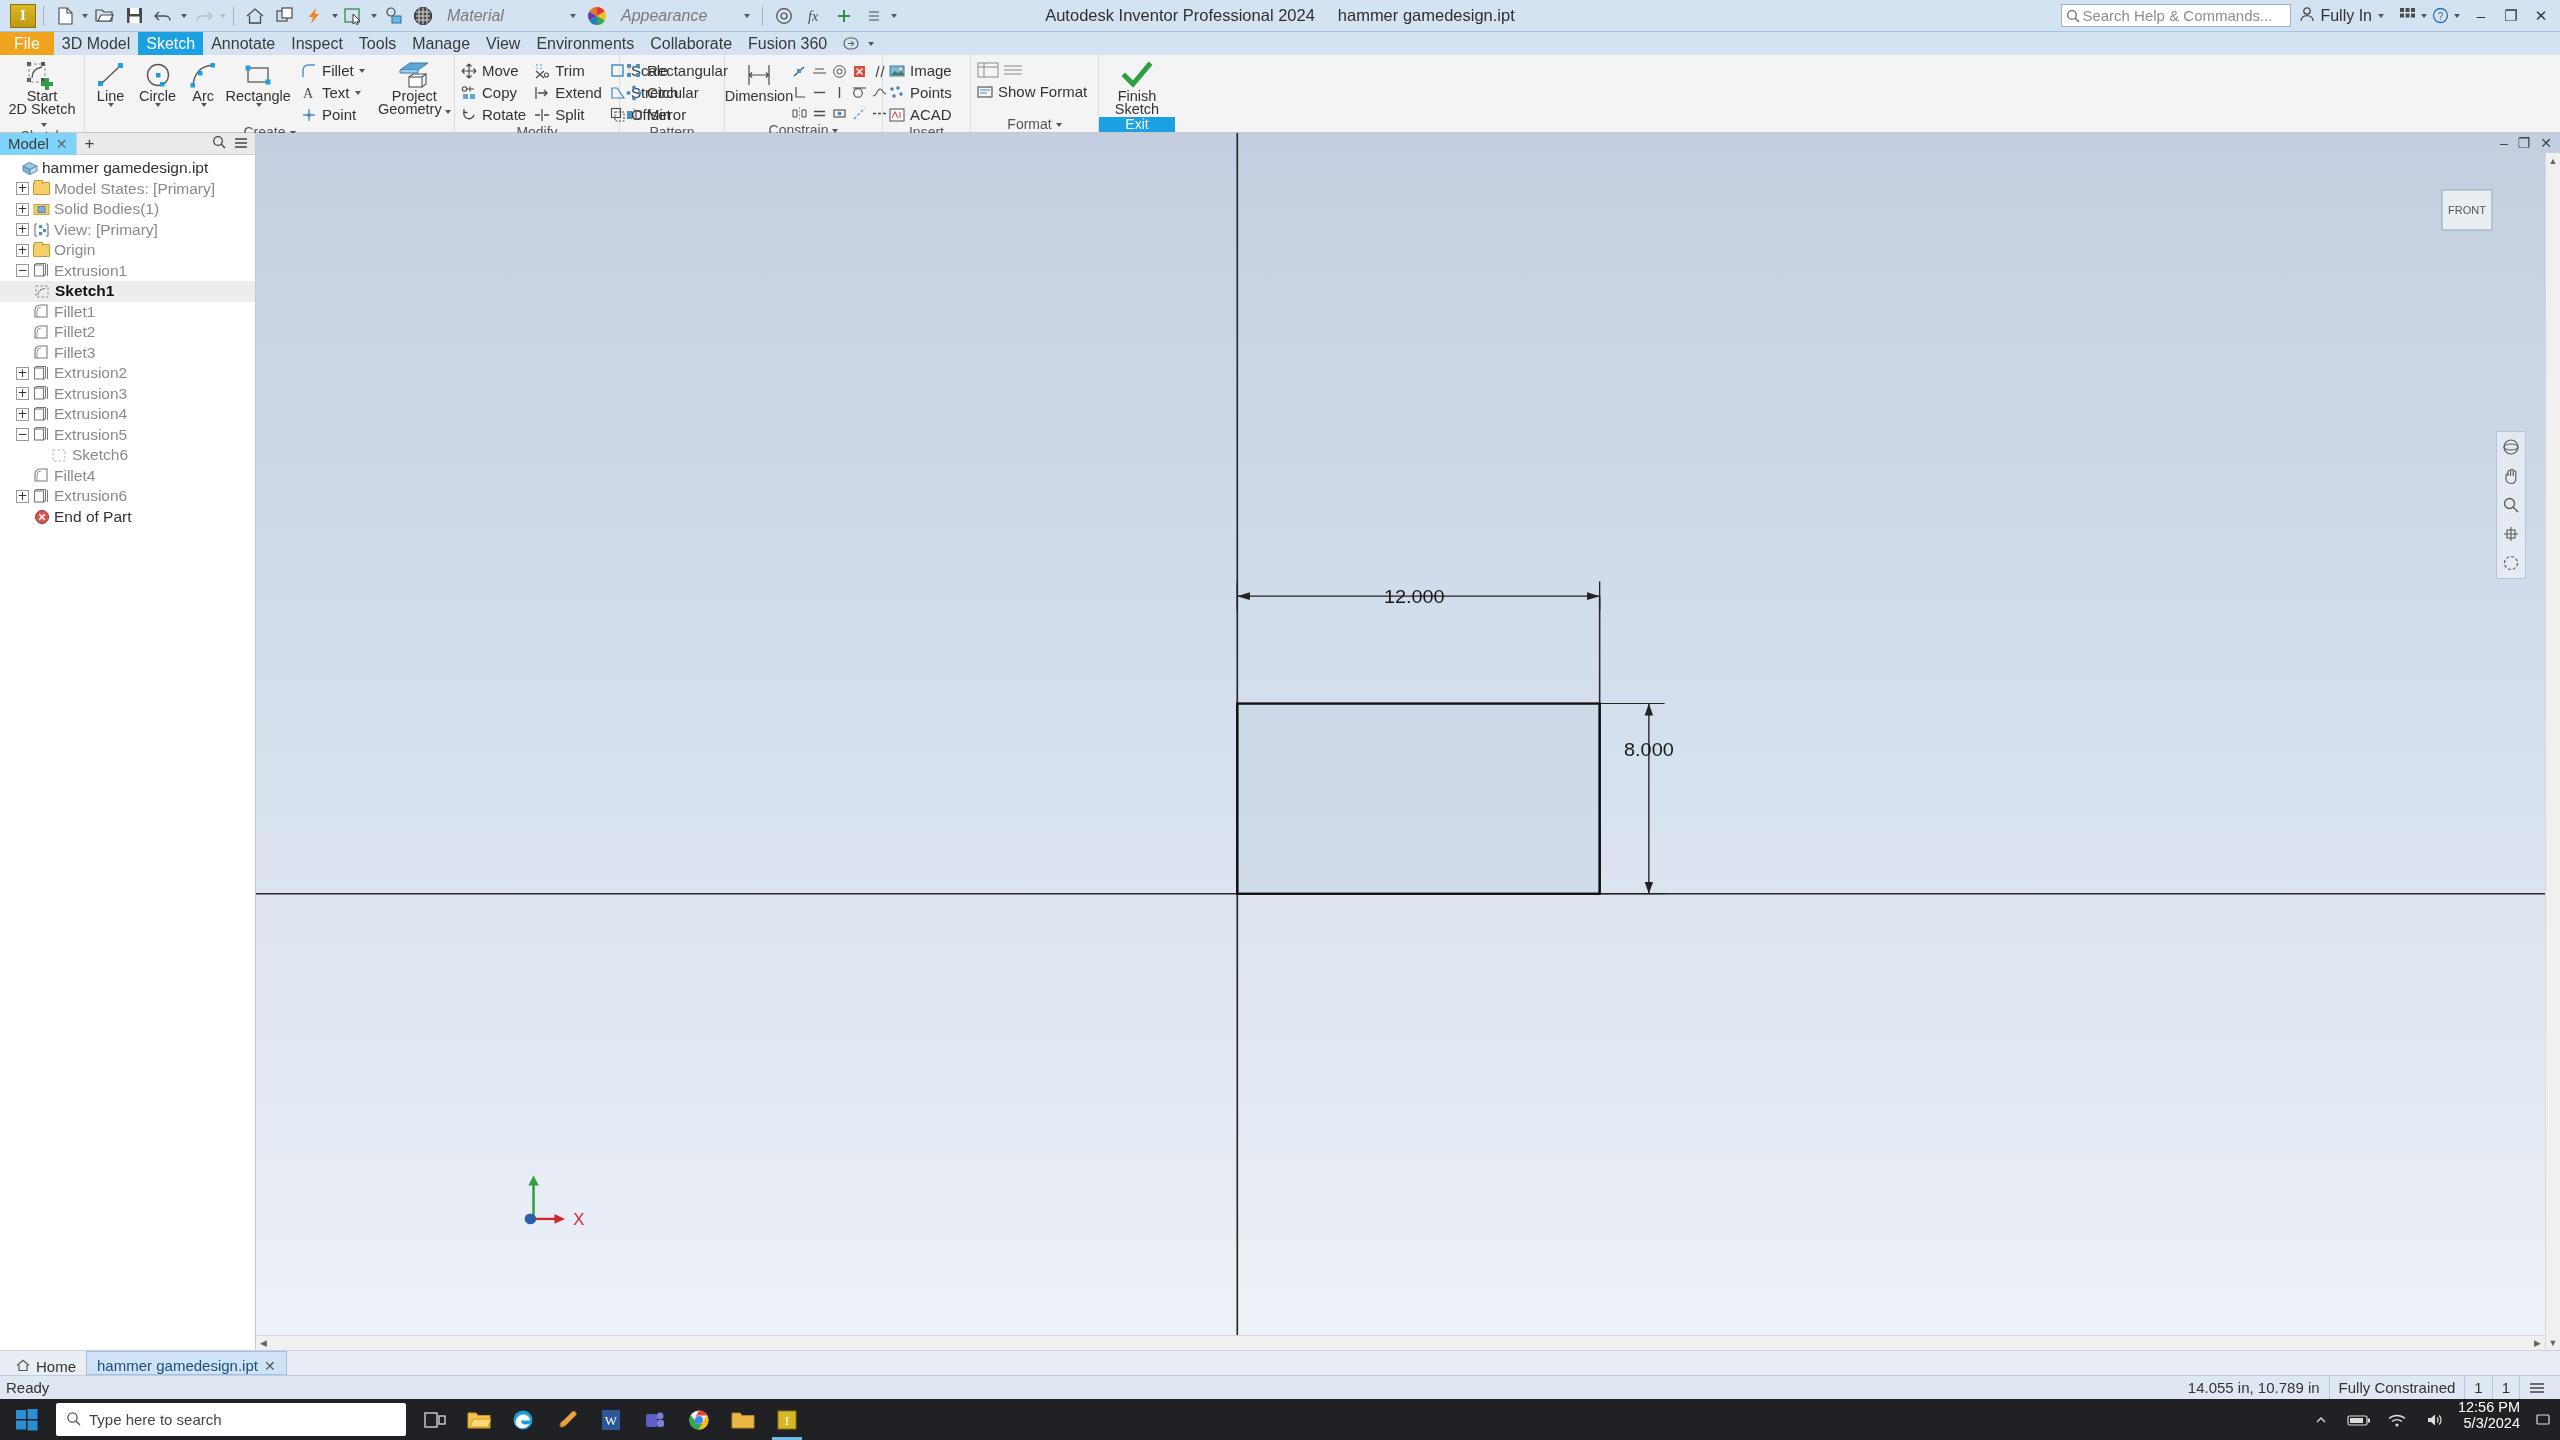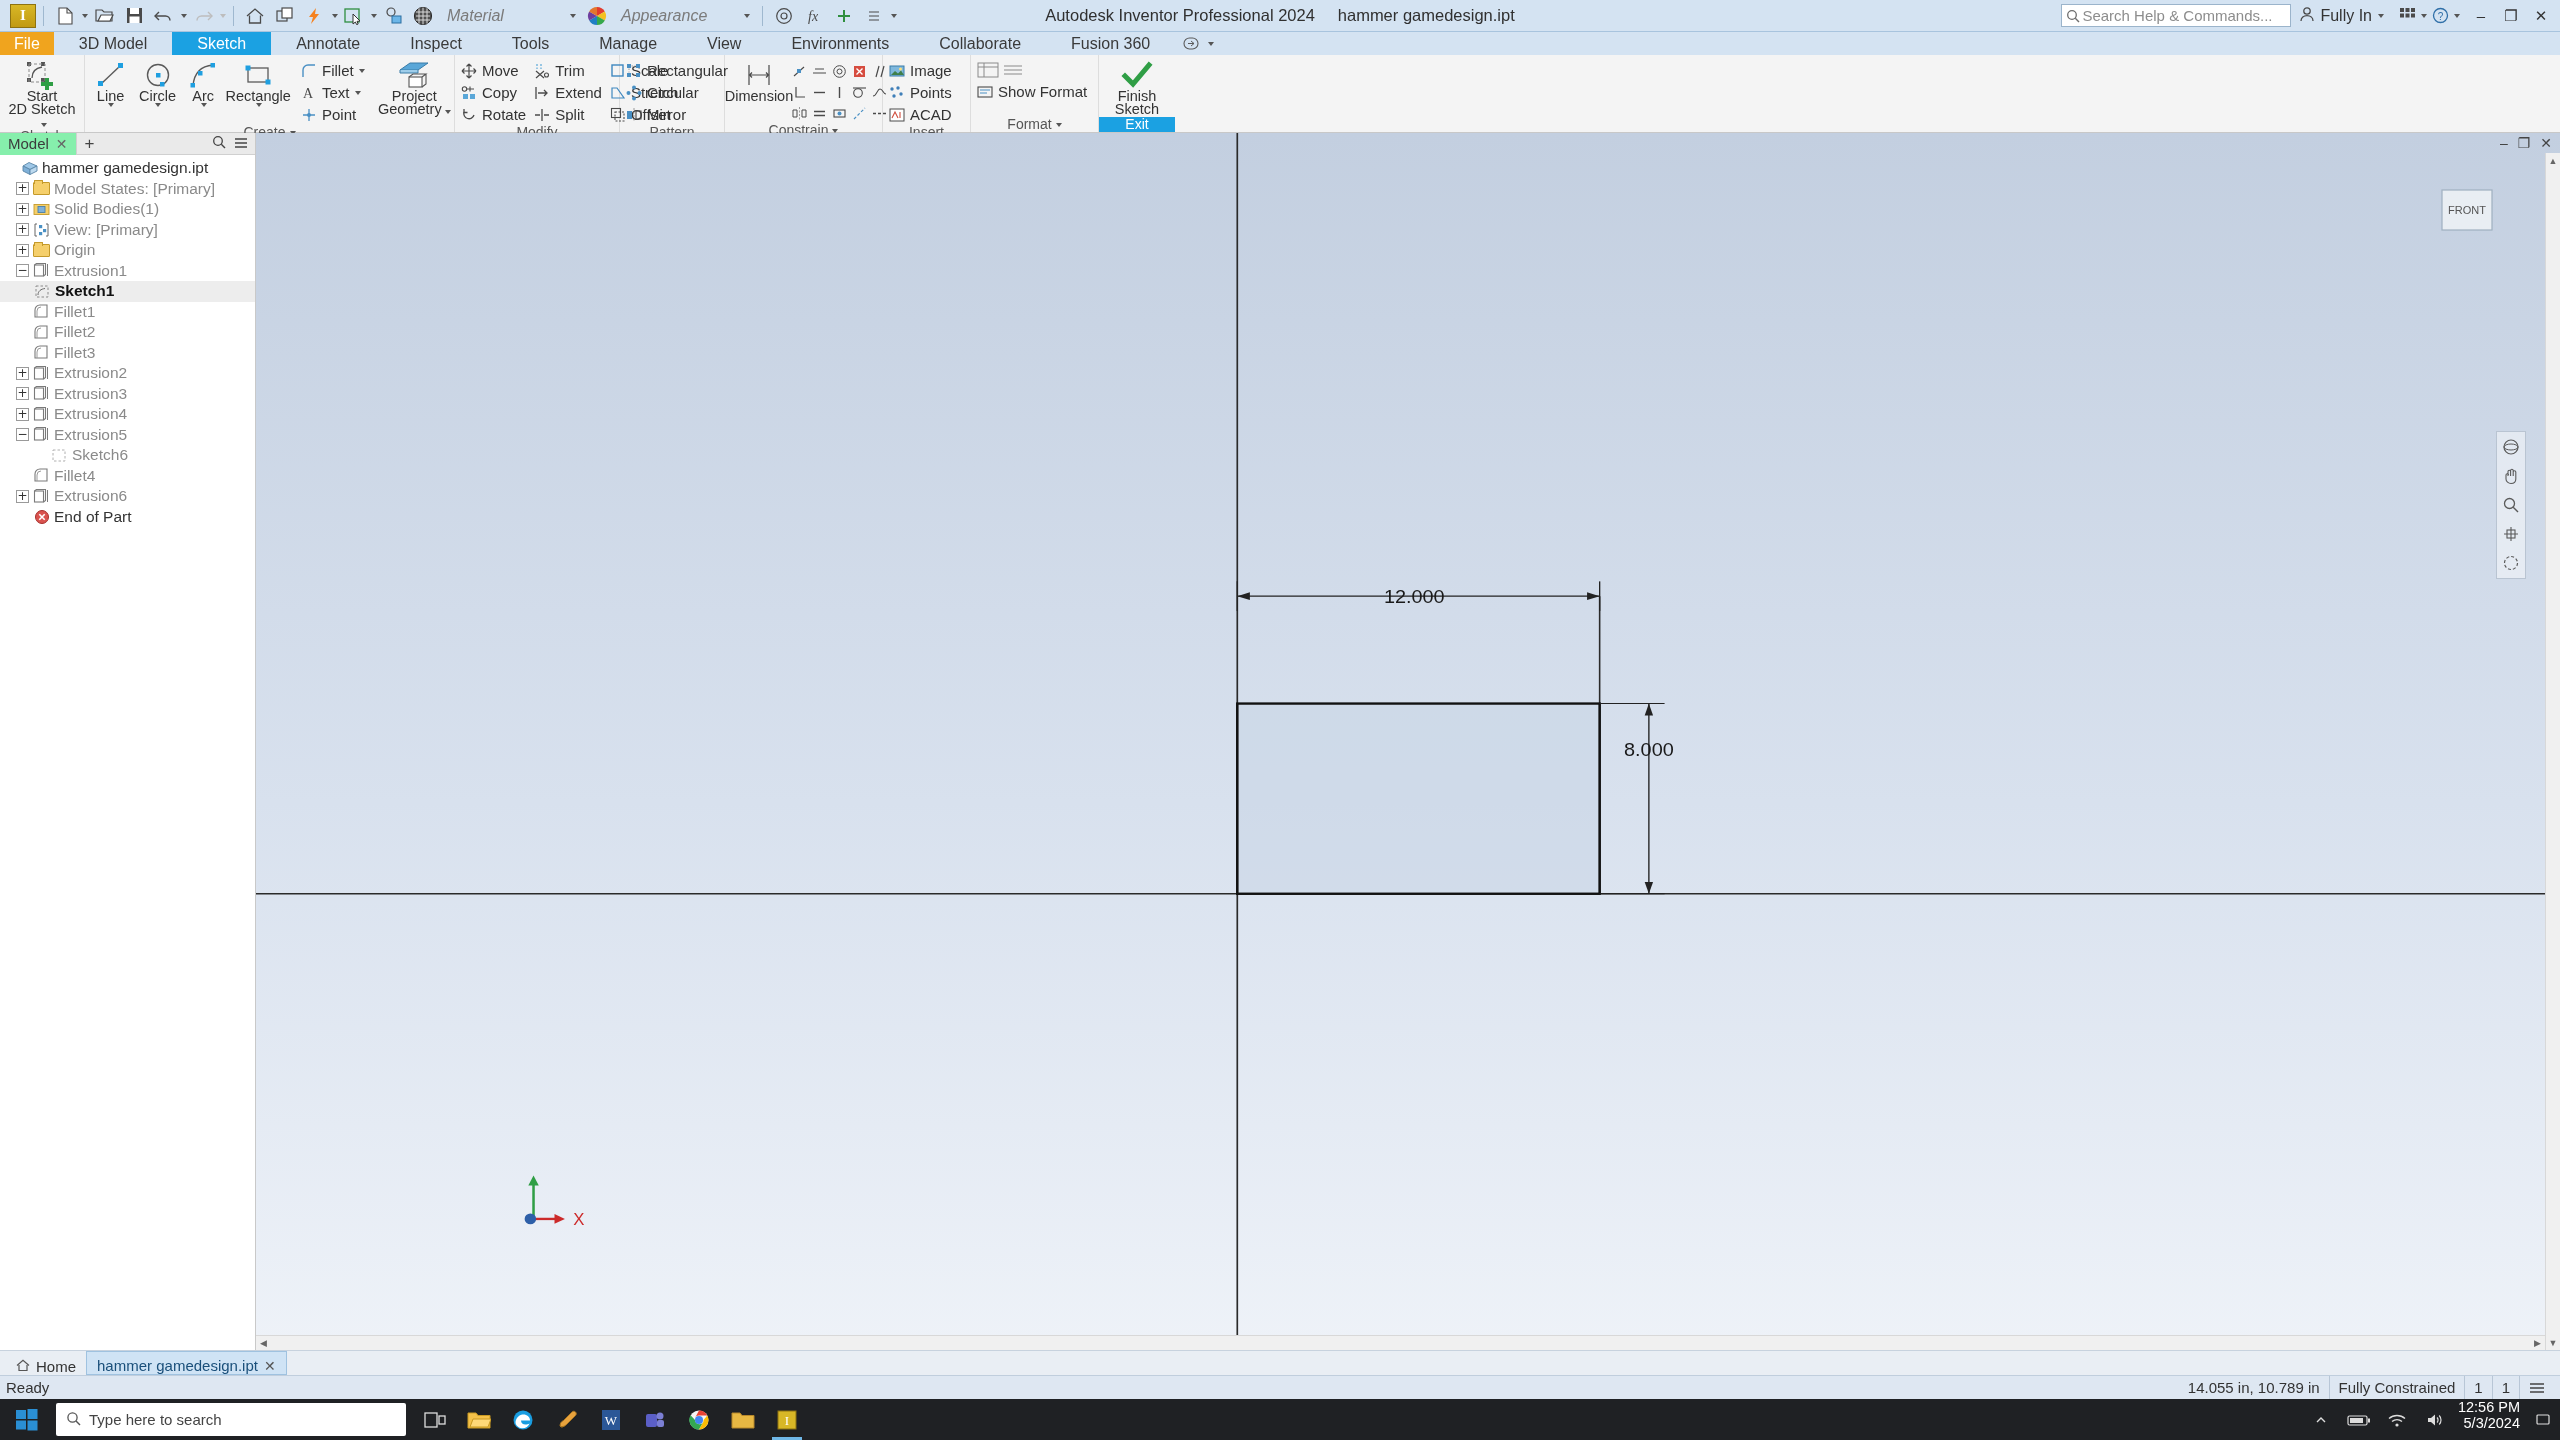--- a/index.html
+++ b/index.html
@@ -52,21 +52,21 @@
   .tr-icon { width:26px;height:26px;display:flex;align-items:center;justify-content:center;}
   .wbtns { display:flex; align-items:center; margin-left:6px; }
   .wbtn { width:30px;height:30px;display:flex;align-items:center;justify-content:center;font-size:15px;color:#333;}
   .wbtn.close { color:#333; }
 
   
   .tabrow {
     height:23px; background:#d4e3f2; display:flex; align-items:stretch;
     flex:0 0 23px; font-size:16px;
   }
-  .tab { padding:0 25px; display:flex;align-items:center; color:#3a3a3a; cursor:default; }
+  .tab { padding:0 8px; display:flex;align-items:center; color:#3a3a3a; cursor:default; }
   .tab.file { background:#f0a41e; color:#fff; font-weight:normal; padding:0 14px;}
   .tab.active { background:#1ba1e2; color:#fff; }
   .tabrow .tabspacer { flex:1; }
   .tabmore { display:flex;align-items:center; padding:0 8px;}
 
   
   .ribbon {
     height:78px; background:#f4f4f4; border-bottom:1px solid #c8c8c8;
     display:flex; align-items:stretch; flex:0 0 78px; position:relative;
   }
@@ -94,21 +94,21 @@
 
   
   .main { flex:1; display:flex; position:relative; min-height:0; }
 
   
   .browser { width:256px; background:#fff; border-right:1px solid #c9c9c9; display:flex; flex-direction:column; position:relative;}
   .browser-head {
     height:22px; display:flex; align-items:center; background:#eaeaea; border-bottom:1px solid #d0d0d0;
     font-size:15px; position:relative;
   }
-  .btab { background:#86efac; padding:0 8px; height:22px; display:flex;align-items:center;gap:7px; border-right:1px solid #d0d0d0;}
+  .btab { background:#7dd3fc; padding:0 8px; height:22px; display:flex;align-items:center;gap:7px; border-right:1px solid #d0d0d0;}
   .btab .x { font-size:14px; color:#666; }
   .bplus { padding:0 8px; font-size:17px; color:#444; }
   .bhead-right { margin-left:auto; display:flex; align-items:center; gap:8px; padding-right:7px;}
   .tree { flex:1; overflow:hidden; padding-top:3px; font-size:15.5px; }
   .trow { height:20.5px; display:flex; align-items:center; white-space:nowrap; padding-left:4px; position:relative;}
   .trow.sel { background:#ededed; }
   .exp {
     width:13px;height:13px; border:1px solid #9a9a9a; background:#fff; display:flex;
     align-items:center;justify-content:center; font-size:12px; line-height:9px; color:#333;
     flex:0 0 13px; margin-right:3px; font-family:"DejaVu Sans", sans-serif;

